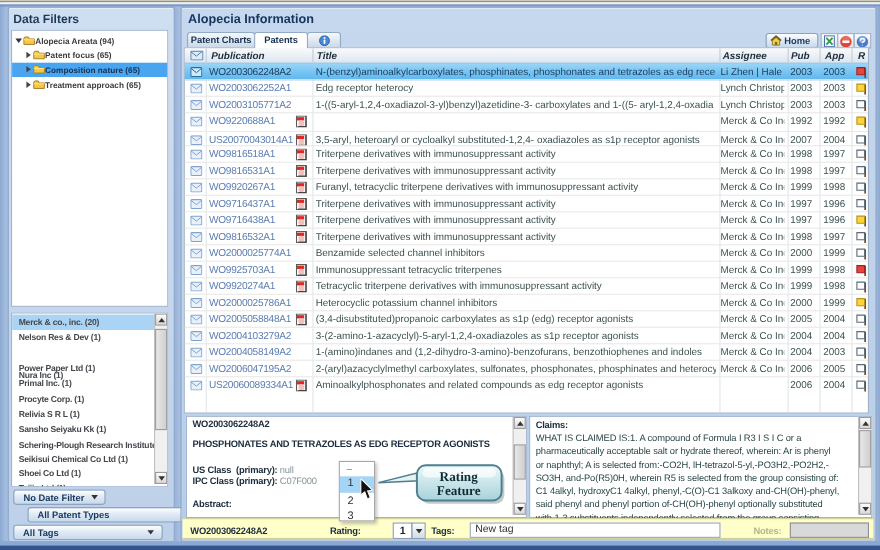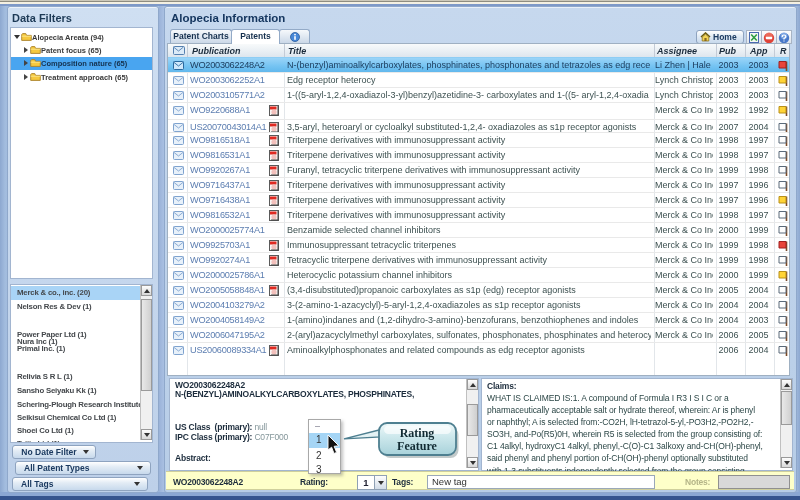--- a/index.html
+++ b/index.html
@@ -100,20 +100,23 @@
         </div>
       <div class="listrow" style="top:29px;margin-top:21px;">
           <span style="position:absolute;left:6px;top:2px;">Nura Inc (1)</span>
         </div>
       <div class="listrow" style="top:43px;">
           <span style="position:absolute;left:6px;top:2px;">Power Paper Ltd (1)</span>
         </div>
       <div class="listrow" style="top:57px;">
           <span style="position:absolute;left:6px;top:2px;">Primal Inc. (1)</span>
         </div>
+      <div class="listrow" style="top:71px;">
+          <span style="position:absolute;left:6px;top:2px;">Procyte Corp. (1)</span>
+        </div>
       <div class="listrow" style="top:85px;">
           <span style="position:absolute;left:6px;top:2px;">Relivia S R L (1)</span>
         </div>
       <div class="listrow" style="top:99px;">
           <span style="position:absolute;left:6px;top:2px;">Sansho Seiyaku Kk (1)</span>
         </div>
       <div class="listrow" style="top:113px;">
           <span style="position:absolute;left:6px;top:2px;">Schering-Plough Research Institute</span>
         </div>
       <div class="listrow" style="top:126px;">
@@ -127,21 +130,21 @@
         </div>
 
       <div class="sb" style="right:0;top:0;width:11px;height:155px;">
         <div class="sbbtn" style="top:0;"><span class="tri-u" style="margin-top:3px;"></span></div>
         <div class="sbthumb" style="top:14px;height:92px;"></div>
         <div class="sbbtn" style="bottom:0;"><span class="tri-d" style="margin-top:3px;"></span></div>
       </div>
     </div>
 
     <div class="btn" style="left:4px;top:438px;width:82px;height:12px;text-align:center;"><span style="padding-right:10px;">No Date Filter</span><span style="position:absolute;right:6px;top:4px;" class="tri-d"></span></div>
-    <div class="btn" style="left:7px;top:454px;width:134px;height:12px;">
+    <div class="btn" style="left:17px;top:454px;width:134px;height:12px;padding-left:24px;">
         <span style="position:absolute;left:8px;">All Patent Types</span>
         <span style="position:absolute;right:7px;top:4px;" class="tri-d"></span>
       </div>
     <div class="btn" style="left:4px;top:470px;width:134px;height:12px;">
         <span style="position:absolute;left:8px;">All Tags</span>
         <span style="position:absolute;right:7px;top:4px;" class="tri-d"></span>
       </div>
   </div>
 
   <div class="panel" style="left:164px;top:6px;width:631px;height:485px;background:linear-gradient(180deg,#c6d8ee,#b7cde7);">
@@ -582,21 +585,21 @@
           <span class="yr2">2004</span>
           <svg class="flg" width="11" height="12">
             <path d="M8.5 1.5 L8.5 11" stroke="#7a4a28" stroke-width="1.6"></path>
             <path d="M1 1.5 L8 1.5 L8 8 L1 8 Z" fill="#fdfdfd" stroke="#5a6a7a" stroke-width="1"></path>
           </svg>
         </div>
     </div>
 
     <div class="whitebox" style="left:4px;top:371px;width:308px;height:91px;" id="dtlL">
       <span class="dtl" style="left:5px;top:1px;">WO2003062248A2</span>
-      <span class="dtl" style="left:5px;top:10px;">N-(BENZYL)AMINOALKYLCARBOXYLATES, PHOSPHINATES,</span>
+      <span class="dtl" style="left:5px;top:19px;">PHOSPHONATES AND TETRAZOLES AS EDG RECEPTOR AGONISTS</span>
       <span class="dtl" style="left:5px;top:43px;">US Class&nbsp;&nbsp;(primary): <span class="dtlv">null</span></span>
       <span class="dtl" style="left:5px;top:53px;">IPC Class (primary): <span class="dtlv">C07F000</span></span>
       <span class="dtl" style="left:5px;top:74px;">Abstract:</span>
       <div class="sb" style="right:0;top:0;width:11px;height:89px;">
         <div class="sbbtn" style="top:0;"><span class="tri-u" style="margin-top:3px;"></span></div>
         <div class="sbthumb" style="top:25px;height:32px;"></div>
         <div class="sbbtn" style="bottom:0;"><span class="tri-d" style="margin-top:3px;"></span></div>
       </div>
     </div>
 

